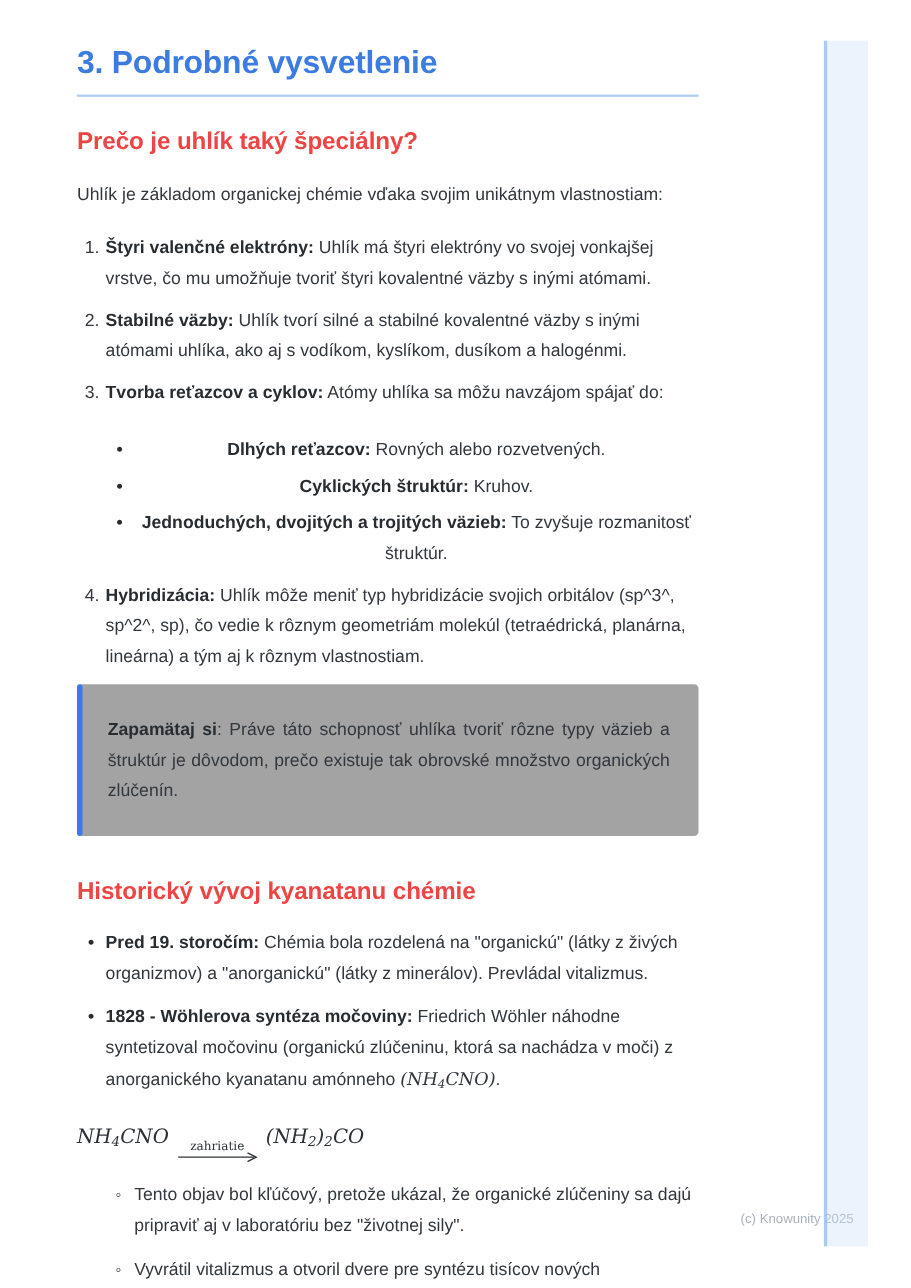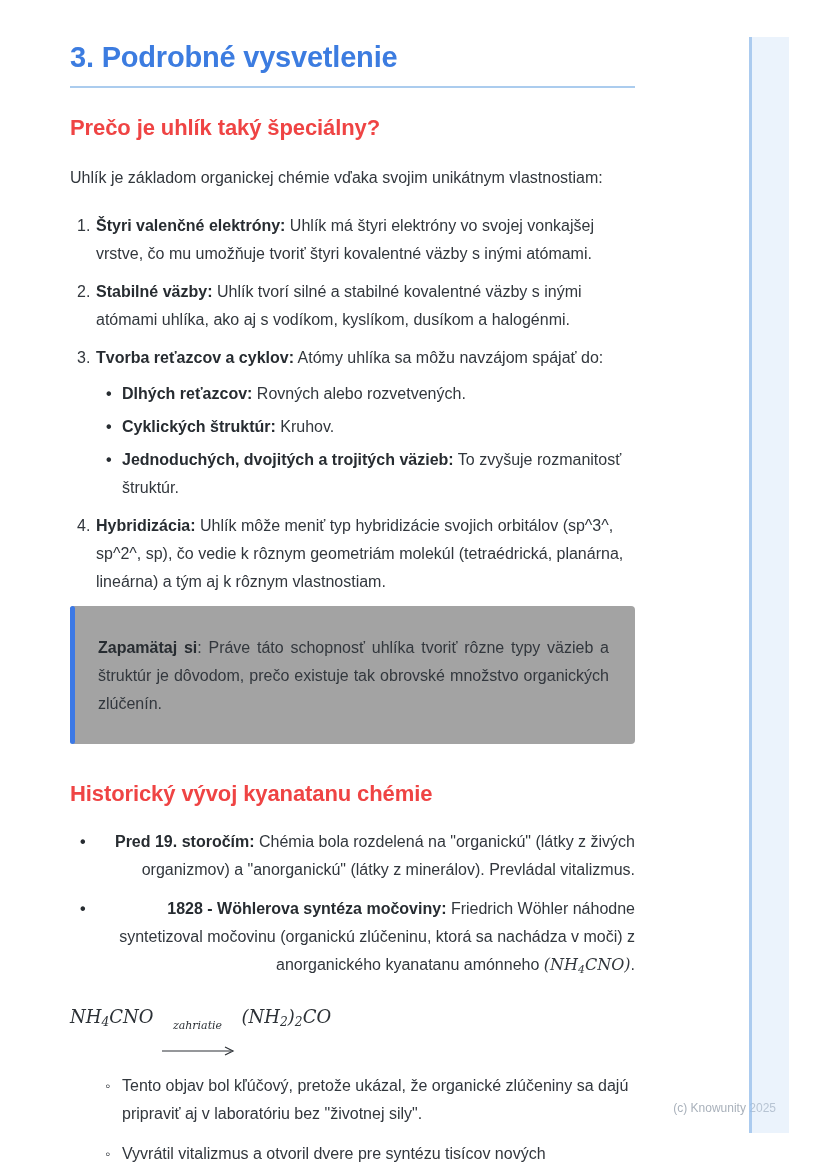--- a/index.html
+++ b/index.html
@@ -32,29 +32,29 @@
   }
   h2.s1 { margin-top: 26px; }
   h2.s2 { margin-top: 36px; }
   p.intro { margin-top: 22px; }
   b, .b { font-weight: bold; color: #272c31; }
 
   ol.num-list { margin-top: 20px; list-style: none; padding-left: 26px; }
   ol.num-list > li { position: relative; margin-bottom: 10px; }
   ol.num-list > li > .marker { position: absolute; left: -19px; top: 0; }
 
-  ul.nested { list-style: none; padding-left: 26px; margin-top: 8px; }
+  ul.nested { list-style: none; padding-left: 26px; margin-top: 24px; text-align: center; }
   ul.nested > li { position: relative; margin-bottom: 5px; }
   ul.nested > li::before {
     content: "•"; position: absolute; left: -16px; top: 0;
     color: #272c31; font-weight: bold;
   }
 
   ul.top-bullets { margin-top: 20px; list-style: none; padding-left: 26px; }
-  ul.top-bullets > li { position: relative; margin-bottom: 11px; text-align: right; }
+  ul.top-bullets > li { position: relative; margin-bottom: 11px; }
   ul.top-bullets > li::before {
     content: "•"; position: absolute; left: -16px; top: 0;
     color: #272c31; font-weight: bold;
   }
 
   ul.sub-bullets { margin-top: 16px; list-style: none; padding-left: 52px; }
   ul.sub-bullets > li { position: relative; margin-bottom: 12px; }
   ul.sub-bullets > li::before {
     content: "◦"; position: absolute; left: -17px; top: 0;
     color: #32373d; font-size: 15px;
@@ -86,22 +86,22 @@
     text-align: left;
     font-size: 18px; line-height: 24px;
     color: #2c3136;
   }
   .eq-arrow {
     display: inline-flex; flex-direction: column; align-items: center;
     vertical-align: -6px; margin: 0 7px;
   }
   .eq-arrow .arrow-label {
     font-family: "DejaVu Serif", "Liberation Serif", serif;
-    font-style: italic; font-size: 11px; line-height: 11px;
-    margin-bottom: 15px; color: #2c3136;
+    font-size: 11px; line-height: 11px;
+    margin-bottom: 0; color: #2c3136;
   }
   .footer-note {
     position: absolute; top: 1100px; right: 52px;
     font-size: 12px; line-height: 16px;
     color: #a9b1bb; z-index: 1;
   }
   .scroll-strip {
     position: absolute; left: 749px; top: 37px;
     width: 40px; height: 1096px;
     background: rgba(205, 226, 247, 0.40);

